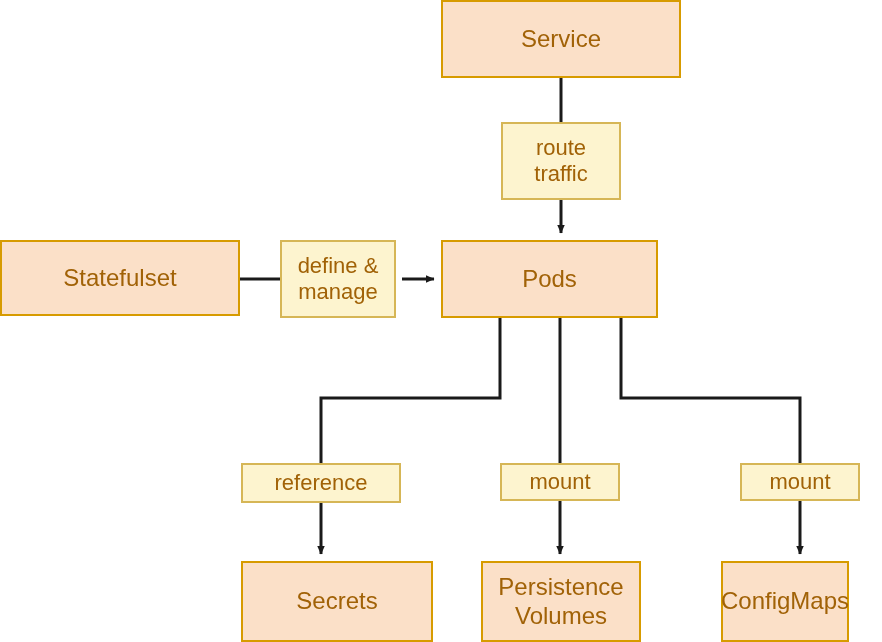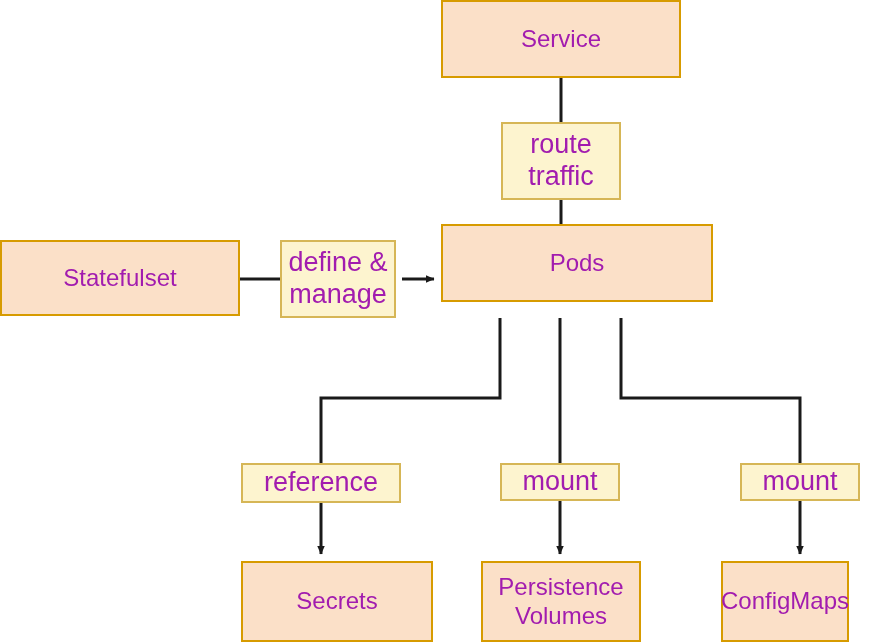--- a/index.html
+++ b/index.html
@@ -23,34 +23,34 @@
     height: 642px;
     pointer-events: none;
   }
   .node {
     position: absolute;
     box-sizing: border-box;
     display: flex;
     align-items: center;
     justify-content: center;
     text-align: center;
-    color: #a21caf;
+    color: #a16207;
     line-height: 1.18;
     white-space: pre-line;
     z-index: 2;
   }
   .node.entity {
     background: #fbe0c8;
     border: 2px solid #d79b00;
     font-size: 24px;
   }
   .node.label {
     background: #fdf4cf;
     border: 2px solid #d6b656;
-    font-size: 27px;
+    font-size: 22px;
   }
 </style>
 </head>
 <body>
 
 <div id="canvas">
 
   <svg id="edge-layer" width="882" height="642" viewBox="0 0 882 642" xmlns="http://www.w3.org/2000/svg">
     <defs>
       <marker id="arrowhead" markerWidth="10" markerHeight="10" refX="8.5" refY="4" orient="auto" markerUnits="userSpaceOnUse">
@@ -71,21 +71,21 @@
       </g>
   </svg>
 
   <div id="nodes-group">
       <div class="node entity" style="left: 441px; top: 0px; width: 240px; height: 78px;">Service</div>
       <div class="node label" style="left: 501px; top: 122px; width: 120px; height: 78px;">route
 traffic</div>
       <div class="node entity" style="left: 0px; top: 240px; width: 240px; height: 76px;">Statefulset</div>
       <div class="node label" style="left: 280px; top: 240px; width: 116px; height: 78px;">define &amp;
 manage</div>
-      <div class="node entity" style="left: 441px; top: 224px; width: 272px; height: 78px;">Pods</div>
+      <div class="node entity" style="left: 441px; top: 240px; width: 217px; height: 78px;">Pods</div>
       <div class="node label" style="left: 241px; top: 463px; width: 160px; height: 40px;">reference</div>
       <div class="node label" style="left: 500px; top: 463px; width: 120px; height: 38px;">mount</div>
       <div class="node label" style="left: 740px; top: 463px; width: 120px; height: 38px;">mount</div>
       <div class="node entity" style="left: 241px; top: 561px; width: 192px; height: 81px;">Secrets</div>
       <div class="node entity" style="left: 481px; top: 561px; width: 160px; height: 81px;">Persistence
 Volumes</div>
       <div class="node entity" style="left: 721px; top: 561px; width: 128px; height: 81px;">ConfigMaps</div>
     </div>
 
 </div>

